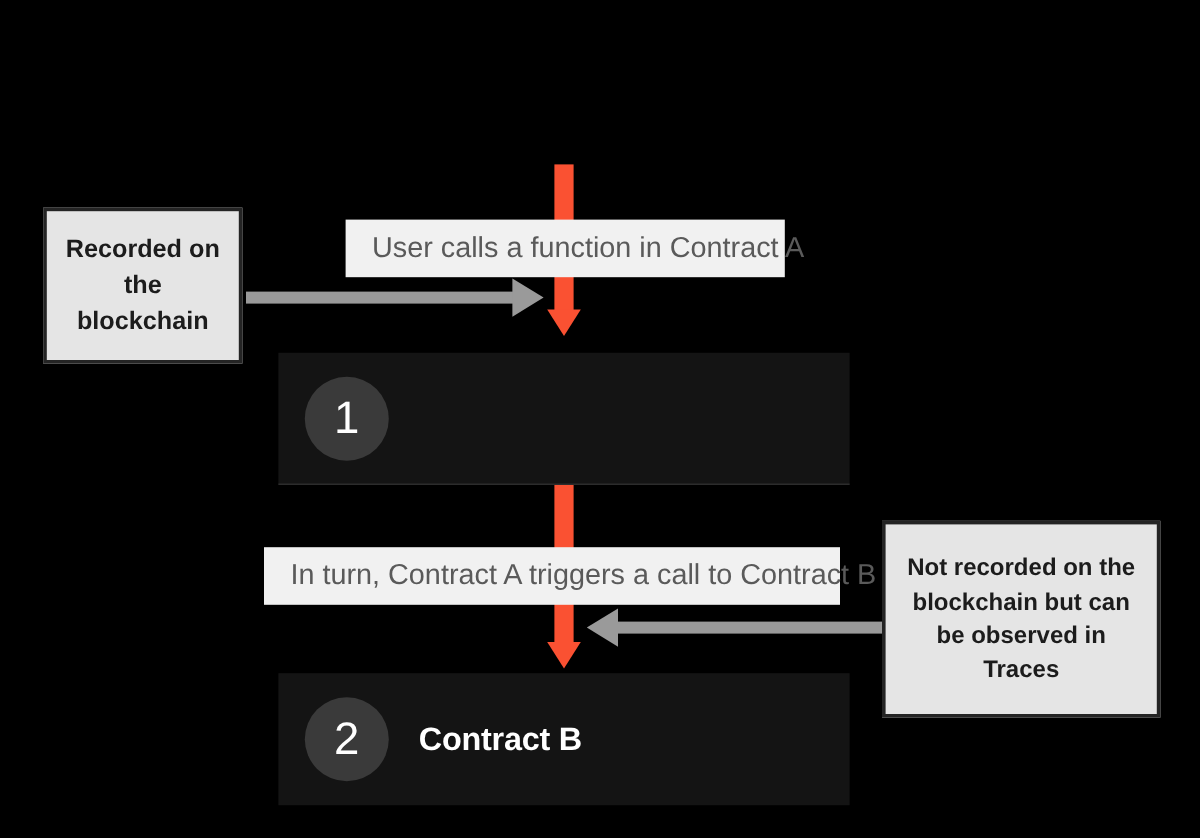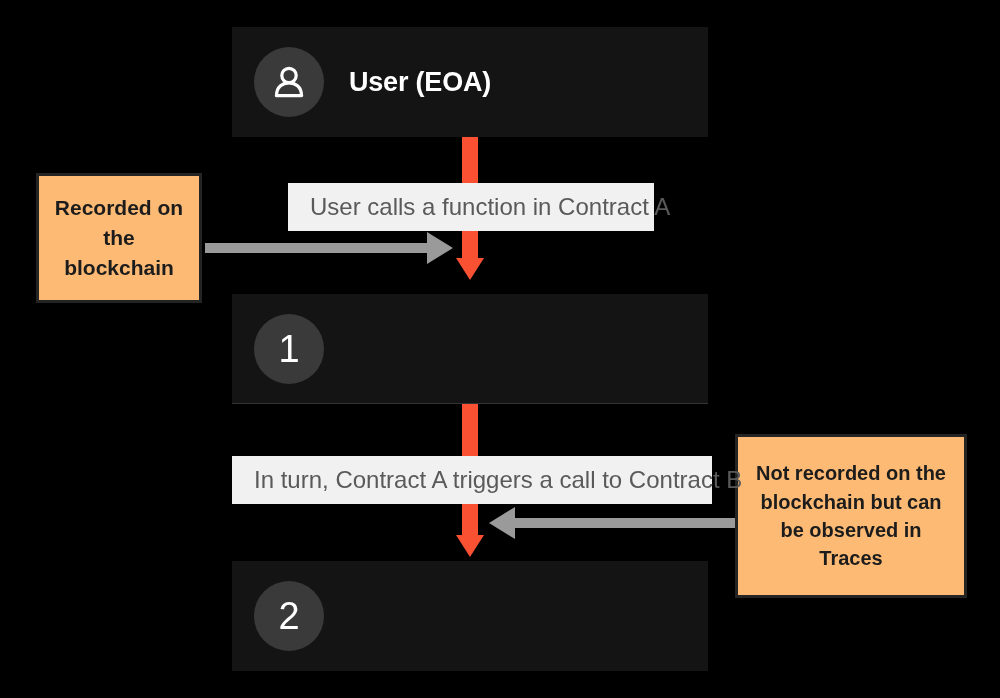--- a/index.html
+++ b/index.html
@@ -74,21 +74,21 @@
     font-weight: 400;
     display: flex;
     align-items: center;
     box-sizing: border-box;
     padding: 0 22px;
     height: 48px;
     z-index: 6;
     white-space: nowrap;
   }
   #caption-1 { left: 288px; top: 183px; width: 366px; }
-  #caption-2 { left: 232px; top: 456px; width: 480px; }
+  #caption-2 { left: 220px; top: 456px; width: 480px; }
 
   
   .orange-arrow {
     position: absolute;
     left: 462px;
     width: 16px;
     z-index: 3;
   }
   .orange-arrow .shaft {
     position: absolute;
@@ -110,21 +110,21 @@
   #orange-1 .shaft { height: 122px; }
   #orange-1 .head  { top: 121px; }
 
   #orange-2 { top: 404px; height: 153px; }
   #orange-2 .shaft { height: 132px; }
   #orange-2 .head  { top: 131px; }
 
   
   .annotation {
     position: absolute;
-    background: #fdba74;
+    background: #e5e5e5;
     border: 3px solid #242424;
     color: #1c1c1c;
     font-weight: 700;
     text-align: center;
     display: flex;
     align-items: center;
     justify-content: flex-end;
     box-sizing: border-box;
     z-index: 5;
   }
@@ -165,37 +165,28 @@
   
   #gray-right { left: 489px; top: 507px; width: 248px; height: 32px; }
   #gray-right .g-shaft { right: 0; width: 224px; }
   #gray-right .g-head  { left: 0; border-right: 26px solid #9a9a9a; }
 </style>
 </head>
 <body>
 
 <div id="canvas">
 
-  <div class="node" id="node-user">
-    <div class="node-badge">
-      <svg width="40" height="40" viewBox="0 0 40 40" aria-hidden="true">
-        <circle cx="20" cy="13.5" r="7.2" fill="none" stroke="#ffffff" stroke-width="3.2"></circle>
-        <path d="M7.5 33.5 C7.5 24.5 14 20.8 20 20.8 C26 20.8 32.5 24.5 32.5 33.5 Z" fill="none" stroke="#ffffff" stroke-width="3.2" stroke-linejoin="round"></path>
-        <line x1="7.5" y1="33.6" x2="32.5" y2="33.6" stroke="#ffffff" stroke-width="3.2" stroke-linecap="round"></line>
-      </svg>
-    </div>
-    <div class="node-label">User (EOA)</div>
-  </div>
 
   <div class="node edge-bottom" id="node-contract-a">
     <div class="node-badge">1</div>
   </div>
 
   <div class="node" id="node-contract-b">
     <div class="node-badge">2</div>
+    <div class="node-label">Contract B</div>
   </div>
 
   <div class="orange-arrow" id="orange-1">
     <div class="shaft"></div>
     <div class="head"></div>
   </div>
 
   <div class="orange-arrow" id="orange-2">
     <div class="shaft"></div>
     <div class="head"></div>

